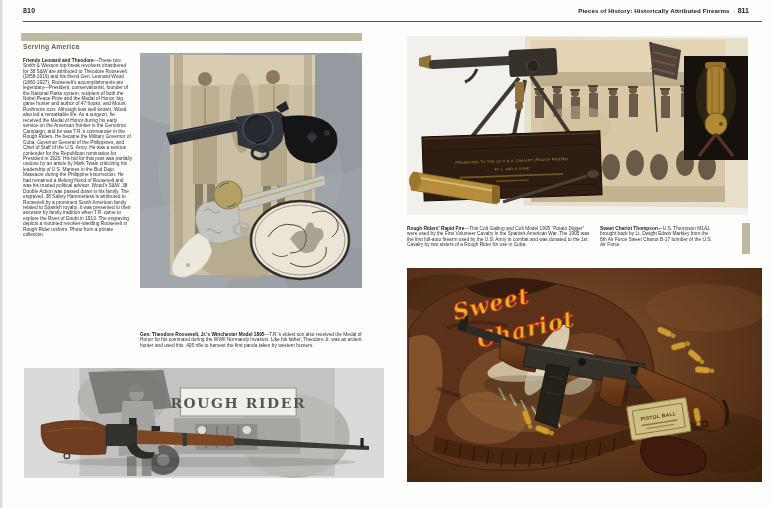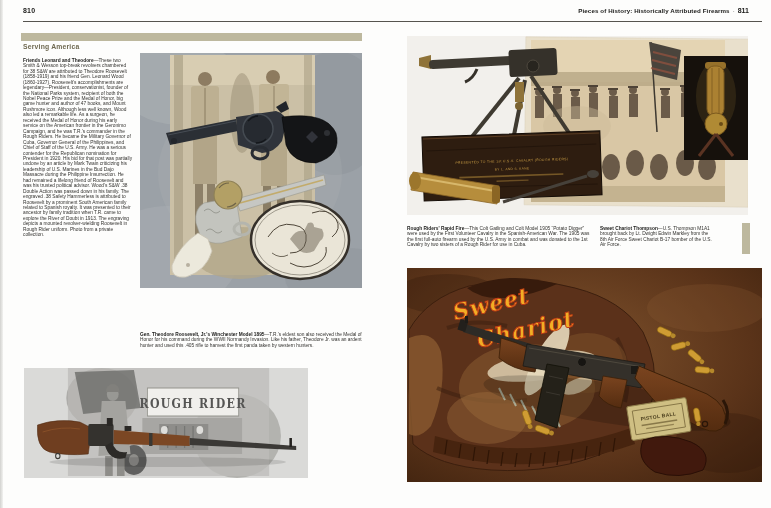--- a/index.html
+++ b/index.html
@@ -23,21 +23,21 @@
     text-align:left;color:#33322f;}
   .body-col b{color:#1d1d1b;}
   .figure{position:absolute;}
   .figure svg{display:block;width:100%;height:100%;}
   .cap{position:absolute;font-size:4.8px;line-height:5.5px;color:#33322f;}
   .cap b{color:#1b1b19;}
   .cap-revolvers{left:140px;top:327px;width:223px;}
   .cap-gatling{left:407px;top:221px;width:186px;}
   .cap-thompson{left:600px;top:221px;width:112px;}
   .fig-revolvers{left:140px;top:53px;width:222px;height:235px;}
-  .fig-rifle{left:24px;top:368px;width:284px;height:110px;}
+  .fig-rifle{left:24px;top:368px;width:360px;height:110px;}
   .fig-montage{left:407px;top:36px;width:341px;height:179px;}
   .fig-thompson{left:407px;top:268px;width:355px;height:214px;}
   .sign-text{font-family:"DejaVu Serif",serif;font-weight:bold;letter-spacing:1.5px;fill:#262624;}
   .plaque-text{fill:#c89c44;letter-spacing:.35px;}
   .jacket-script{font-family:"DejaVu Serif",serif;font-style:italic;font-weight:bold;
     fill:#f2ae25;stroke:#bf3a15;stroke-width:.9px;letter-spacing:1px;}
   .box-label{font-weight:bold;fill:#463a1a;letter-spacing:.3px;}
 </style>
 </head>
 <body>

